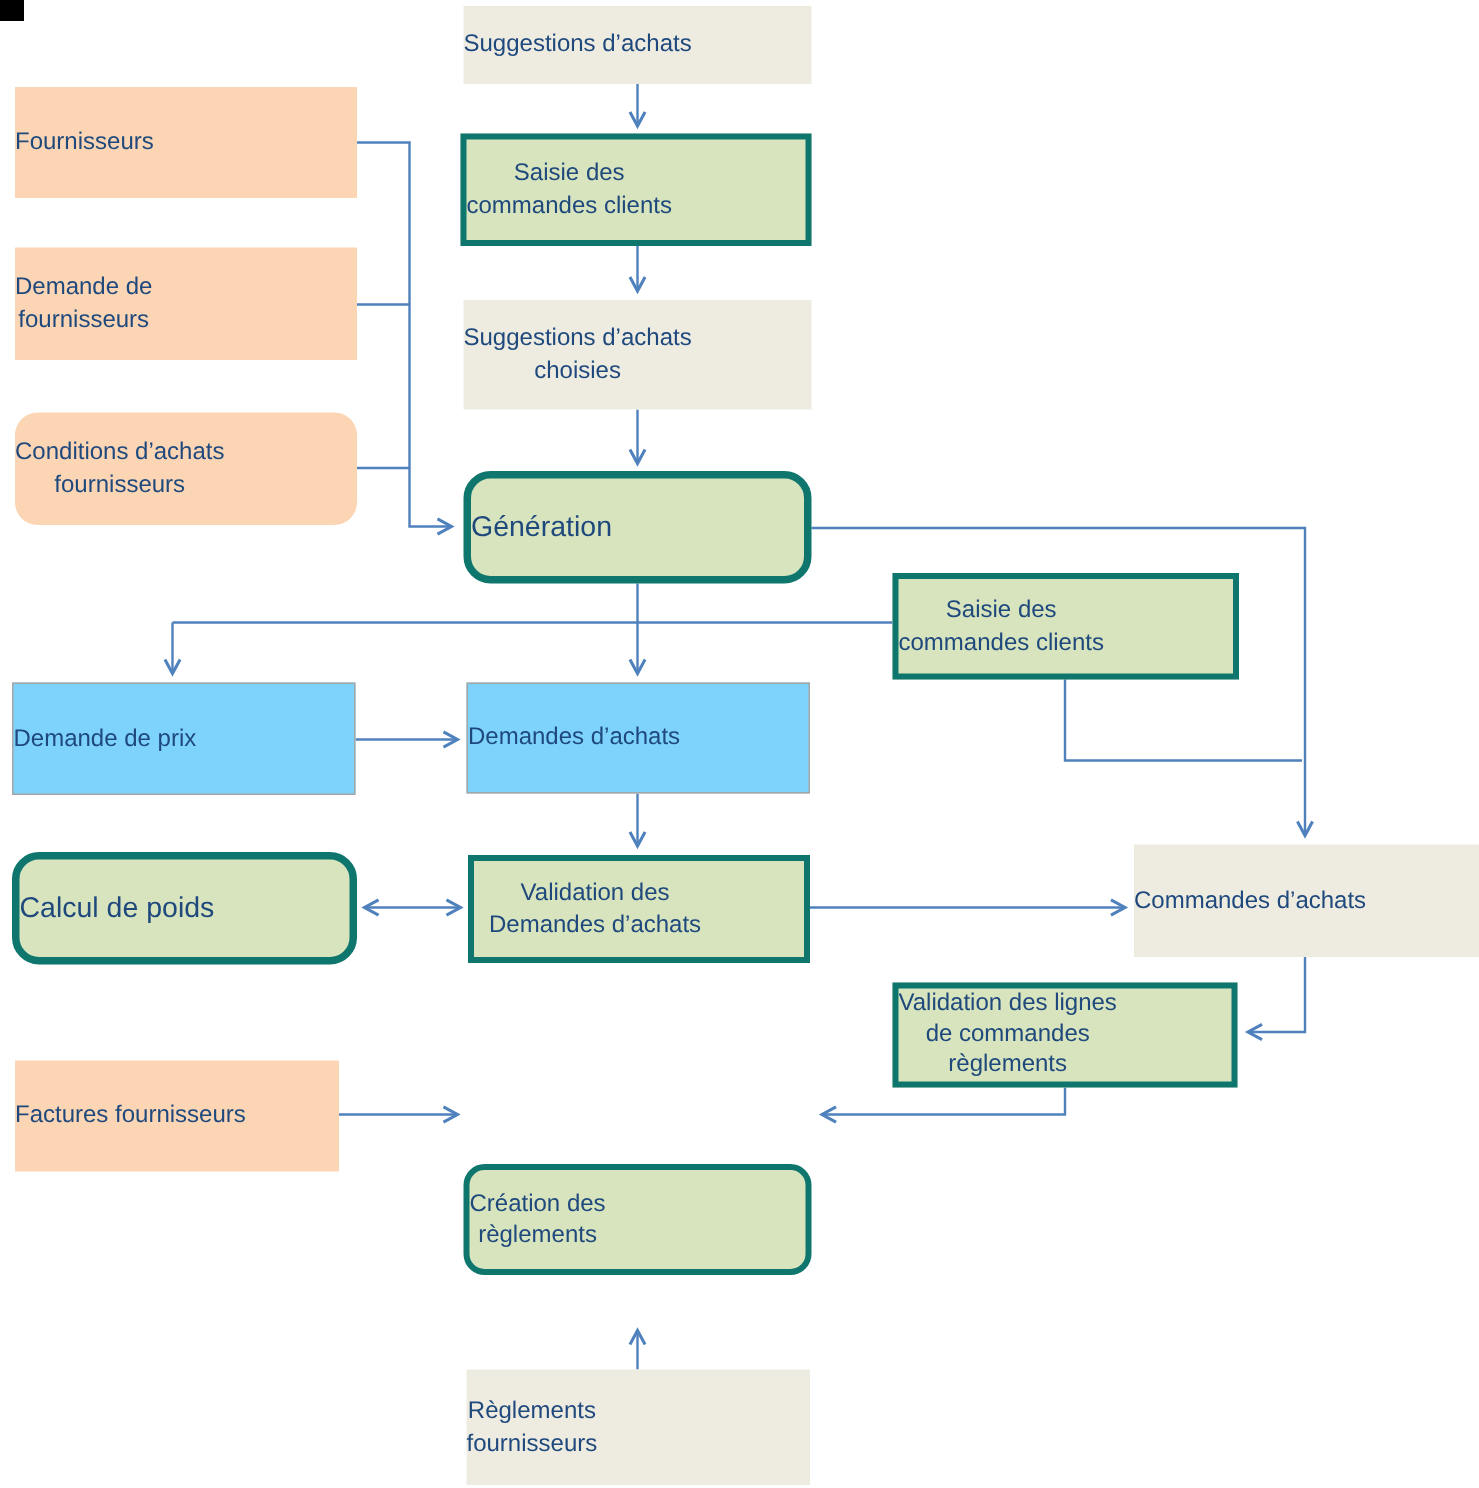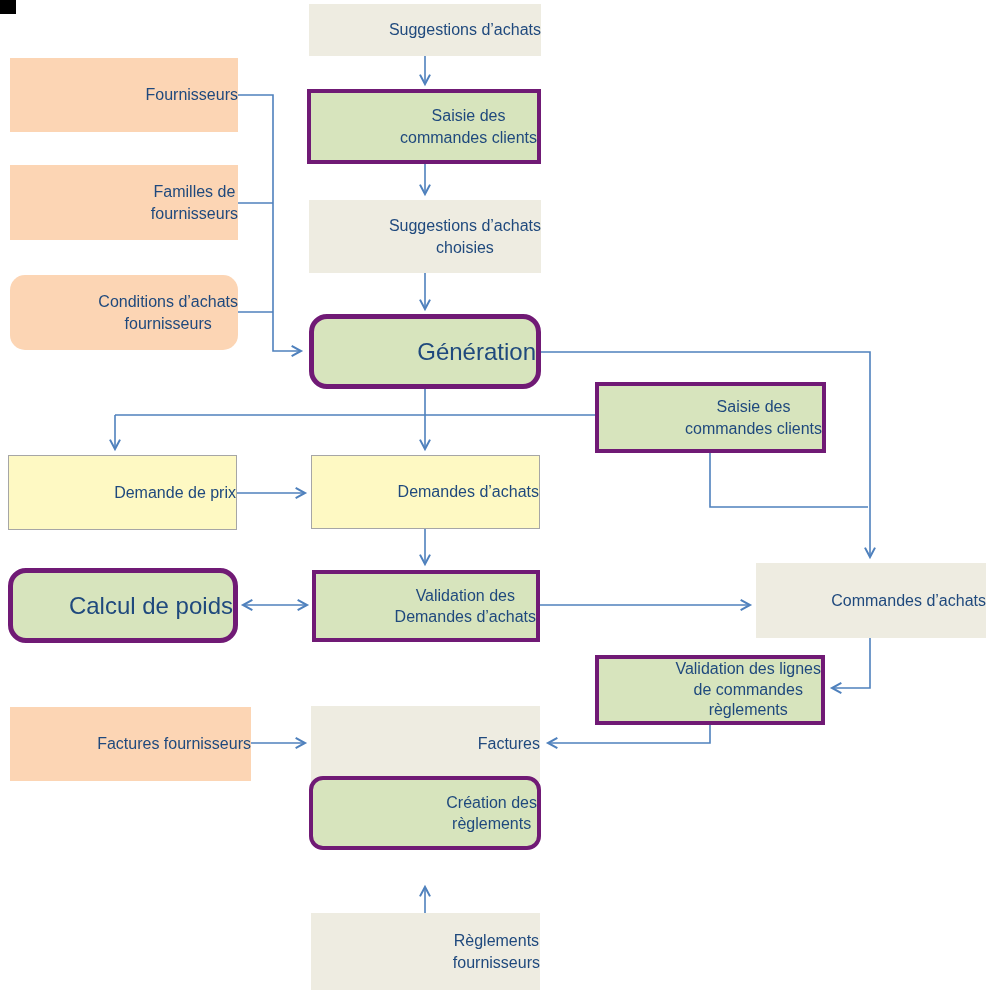--- a/index.html
+++ b/index.html
@@ -15,33 +15,33 @@
     position: absolute;
     left: 0; top: 0;
     width: 986px; height: 992px;
     pointer-events: none;
   }
   .node {
     position: absolute;
     box-sizing: border-box;
     display: flex;
     align-items: center;
-    justify-content: flex-end;
+    justify-content: flex-start;
     text-align: center;
     color: #1f497d;
     font-size: 16px;
     line-height: 1.32;
     white-space: pre-line;
   }
   .orange { background: #fcd5b4; }
   .beige  { background: #eeece1; }
-  .beige-border { background: #fef9c3; border: 1px solid #a6a6a6; }
-  .green  { background: #d7e4bd; border: 4px solid #701a75; }
+  .beige-border { background: #7dd3fc; border: 1px solid #a6a6a6; }
+  .green  { background: #d7e4bd; border: 4px solid #0f766e; }
   .round  { border-radius: 18px; border-width: 5px; }
-  .big    { font-size: 24px; }
+  .big    { font-size: 19px; }
   .black-sq {
     position: absolute;
     left: 0; top: 0;
     width: 16px; height: 14px;
     background: #000000;
   }
   polyline, line { stroke: #4f81bd; stroke-width: 1.6; fill: none; }
 </style>
 </head>
 <body>
@@ -100,21 +100,21 @@
 
   <div class="node green round big" style="left:309px; top:314px; width:232px; height:75px;">
     <span>Génération</span>
   </div>
 
   <div class="node orange" style="left:10px; top:58px; width:228px; height:74px;">
     <span>Fournisseurs</span>
   </div>
 
   <div class="node orange" style="left:10px; top:165px; width:228px; height:75px;">
-    <span>Familles de
+    <span>Demande de
 fournisseurs</span>
   </div>
 
   <div class="node orange" style="left:10px; top:275px; width:228px; height:75px;border-radius:15px;">
     <span>Conditions d’achats
 fournisseurs</span>
   </div>
 
   <div class="node green" style="left:595px; top:382px; width:231px; height:71px;">
     <span>Saisie des
@@ -141,27 +141,24 @@
   <div class="node beige" style="left:756px; top:563px; width:230px; height:75px;">
     <span>Commandes d’achats</span>
   </div>
 
   <div class="node green" style="left:595px; top:655px; width:230px; height:70px; line-height:1.28;">
     <span>Validation des lignes
 de commandes
 règlements</span>
   </div>
 
-  <div class="node orange" style="left:10px; top:707px; width:241px; height:74px;">
+  <div class="node orange" style="left:10px; top:707px; width:216px; height:74px;">
     <span>Factures fournisseurs</span>
   </div>
 
-  <div class="node beige" style="left:311px; top:706px; width:229px; height:76px;">
-    <span>Factures</span>
-  </div>
 
   <div class="node green" style="left:309px; top:776px; width:232px; height:74px;border-radius:14px;">
     <span>Création des
 règlements</span>
   </div>
 
   <div class="node beige" style="left:311px; top:913px; width:229px; height:77px;">
     <span>Règlements
 fournisseurs</span>
   </div>

